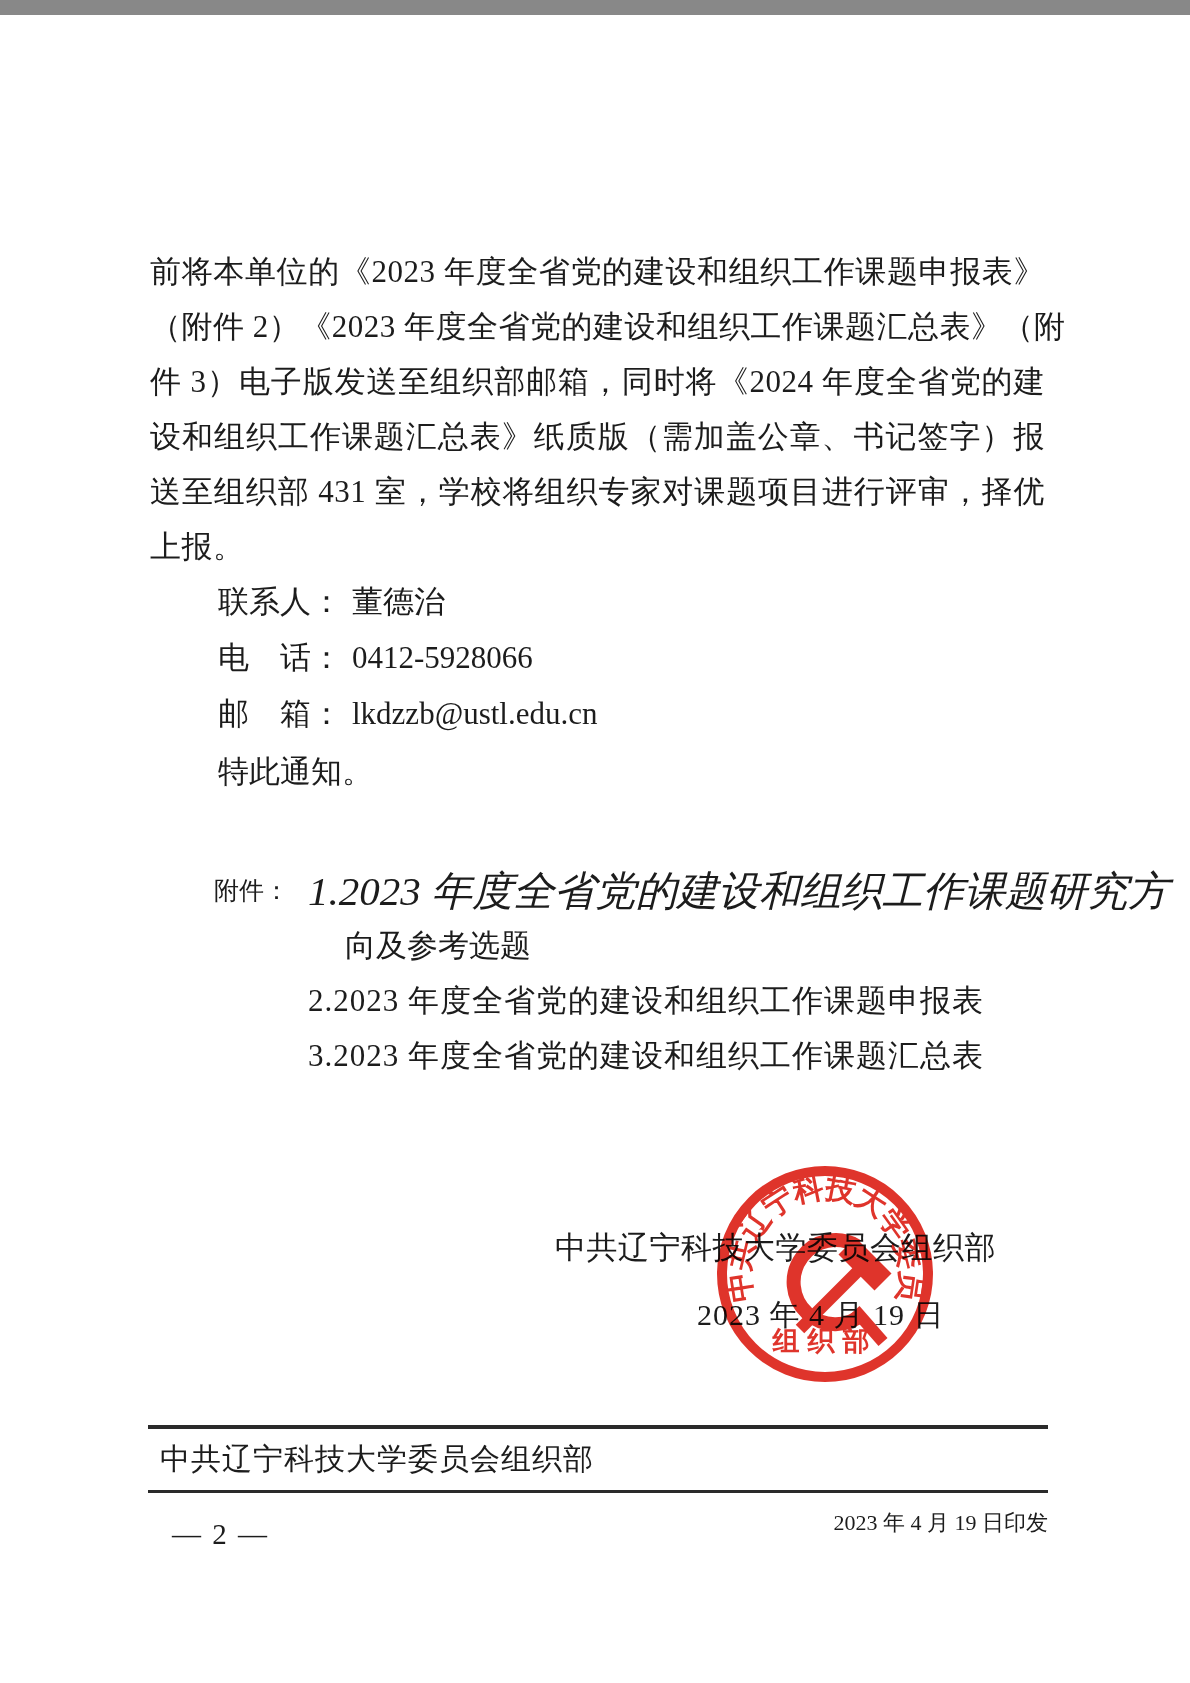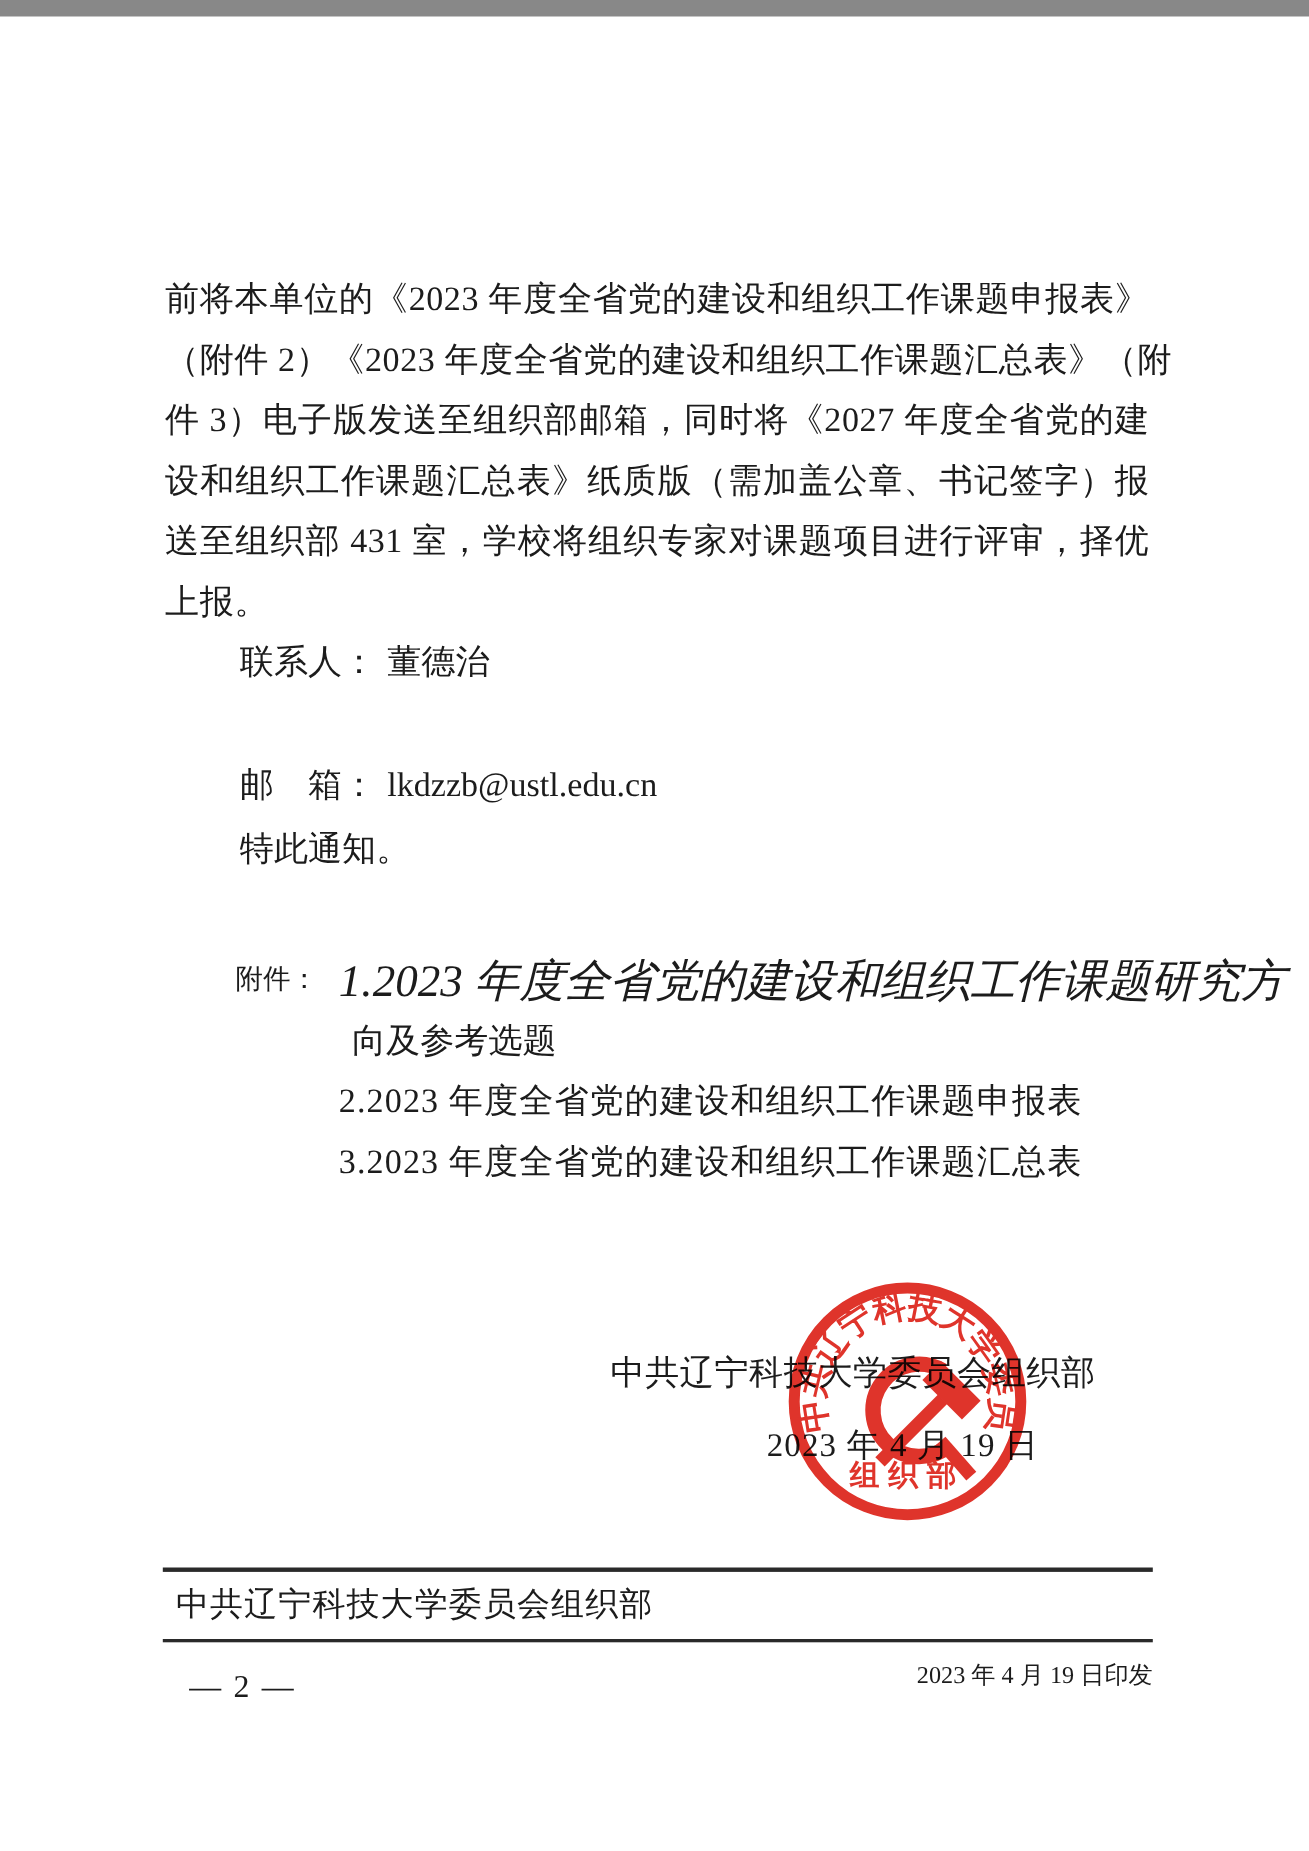--- a/index.html
+++ b/index.html
@@ -27,21 +27,21 @@
   .clabel{display:inline-block;}
   .cvalue{display:inline-block;margin-left:10px;}
   .closing{left:218px;font-size:31px;line-height:42px;font-family:Liberation Serif, serif;}
   
   .att-label{left:214px;font-size:25px;line-height:42px;}
   .att-l1{
     left:308px;width:737px;
     font-size:41px;line-height:42px;
     text-align:justify;text-align-last:justify;white-space:nowrap;font-style:italic;
   }
-  .att-cont{left:320px;font-size:31px;line-height:42px;text-align:right;}
+  .att-cont{left:345px;font-size:31px;line-height:42px;text-align:right;}
   .att-item{left:308px;font-size:31px;line-height:42px;letter-spacing:1px;font-family:Liberation Serif, serif;}
   
   .sig-org{left:555px;font-size:31px;line-height:44px;letter-spacing:0.5px;}
   .sig-date{left:697px;font-size:30px;line-height:44px;letter-spacing:1px;}
   
   .seal{
     left:705px;top:1139px;width:240px;height:240px;
     mix-blend-mode:multiply;opacity:0.93;
     z-index:5;
   }
@@ -53,28 +53,31 @@
   .footer-right{right:142px;top:1488px;font-size:22px;line-height:40px;}
   .page-num{left:172px;top:1500px;font-size:29px;line-height:38px;letter-spacing:2px;}
 </style>
 </head>
 <body>
 
 <div class="page">
 
   <div class="abs bline" style="top:236px">前将本单位的《2023 年度全省党的建设和组织工作课题申报表》</div>
   <div class="abs bline" style="top:291px">（附件 2）《2023 年度全省党的建设和组织工作课题汇总表》（附</div>
-  <div class="abs bline" style="top:346px">件 3）电子版发送至组织部邮箱，同时将《2027 年度全省党的建</div>
+  <div class="abs bline" style="top:346px">件 3）电子版发送至组织部邮箱，同时将《2024 年度全省党的建</div>
   <div class="abs bline" style="top:401px">设和组织工作课题汇总表》纸质版（需加盖公章、书记签字）报</div>
   <div class="abs bline" style="top:456px">送至组织部 431 室，学校将组织专家对课题项目进行评审，择优</div>
   <div class="abs cline" style="top:566px">
     <span class="clabel">联系人：</span><span class="cvalue">董德治</span>
   </div>
 
   <div class="abs bline last" style="top:511px">上报。</div>
+  <div class="abs cline" style="top:622px">
+    <span class="clabel">电　话：</span><span class="cvalue">0412-5928066</span>
+  </div>
   <div class="abs cline" style="top:678px">
     <span class="clabel">邮　箱：</span><span class="cvalue">lkdzzb@ustl.edu.cn</span>
   </div>
   <div class="abs closing" style="top:736px">特此通知。</div>
 
   <div class="abs att-label" style="top:855px">附件：</div>
   <div class="abs att-l1" style="top:855px">1.2023 年度全省党的建设和组织工作课题研究方</div>
   <div class="abs att-cont" style="top:910px">向及参考选题</div>
   <div class="abs att-item" style="top:965px">2.2023 年度全省党的建设和组织工作课题申报表</div>
   <div class="abs att-item" style="top:1020px">3.2023 年度全省党的建设和组织工作课题汇总表</div>

